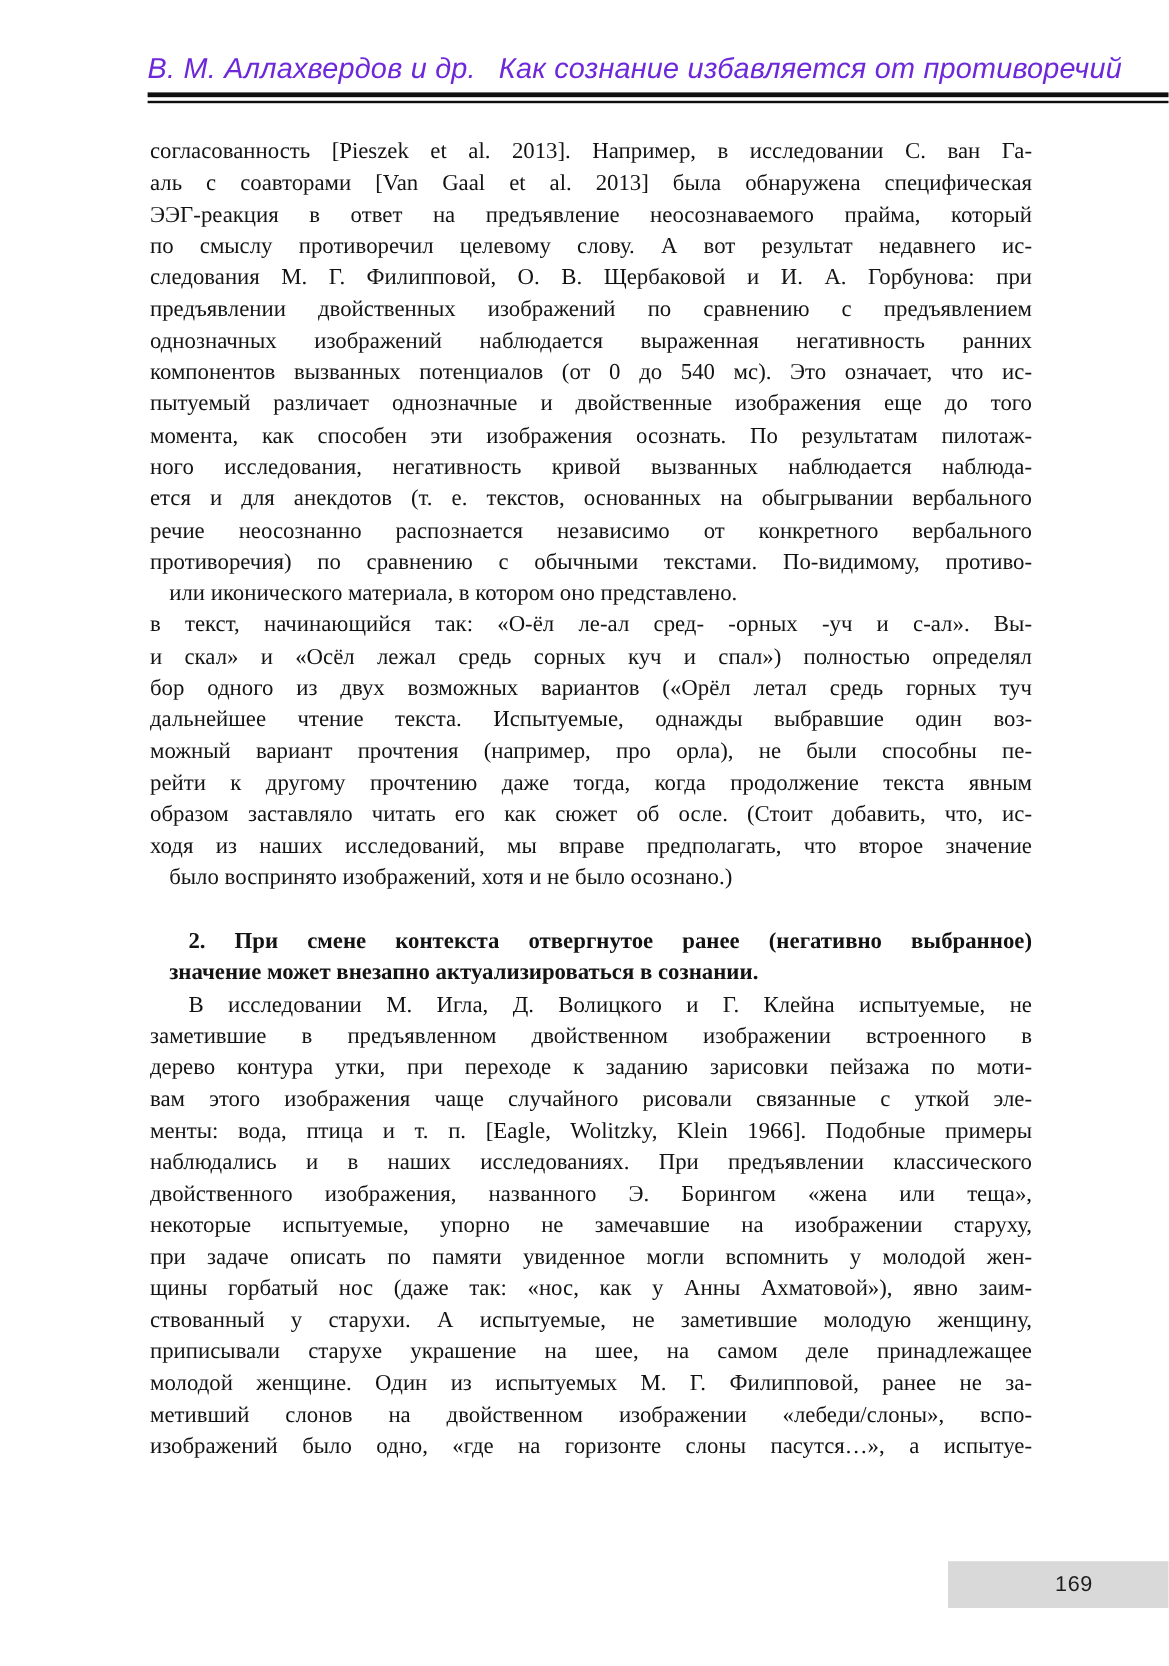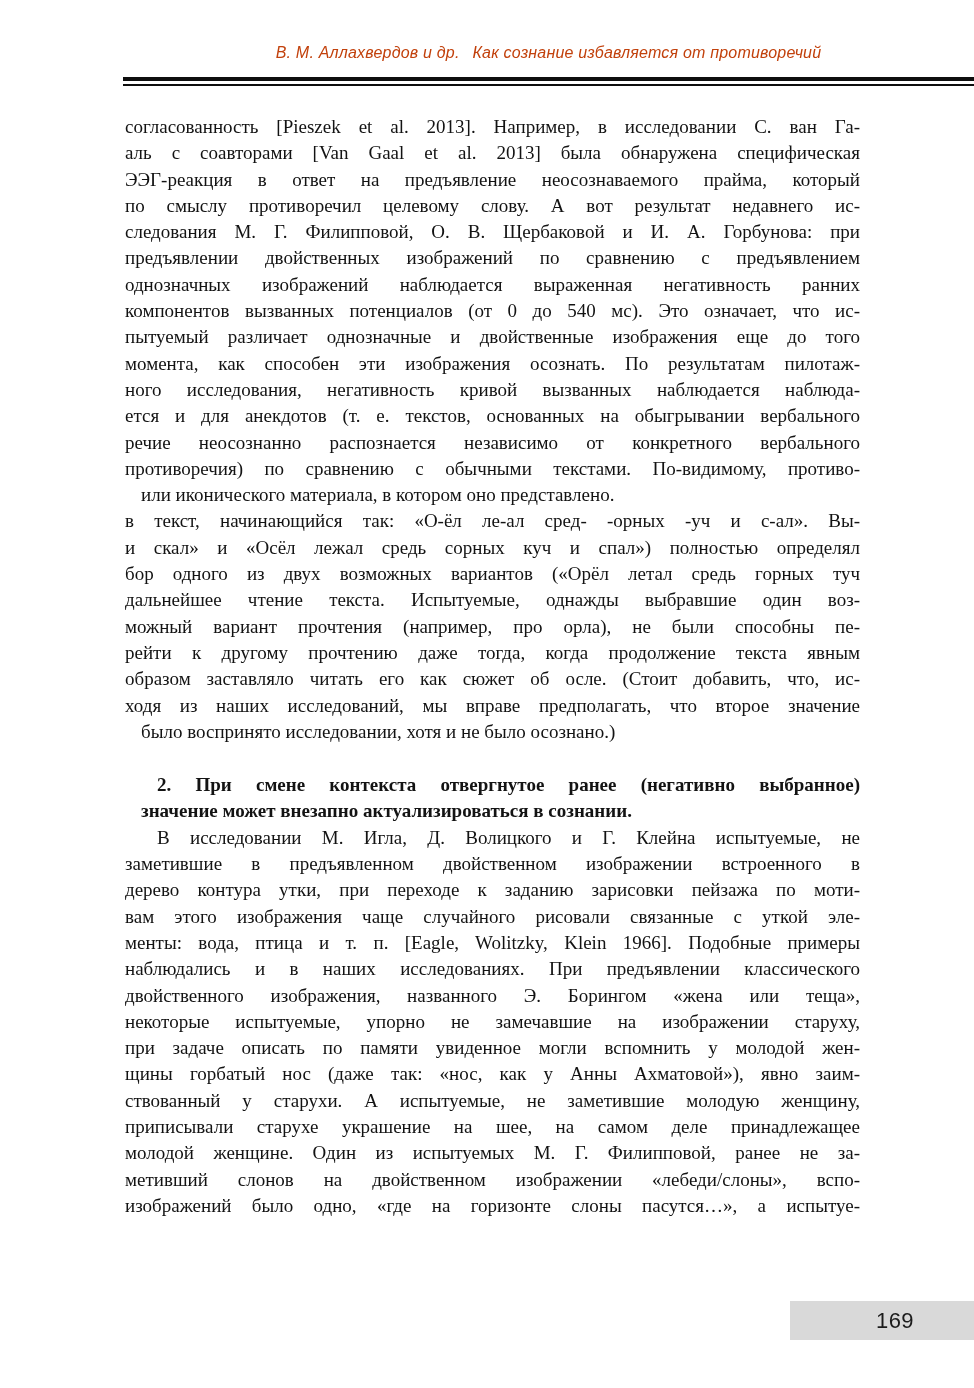--- a/index.html
+++ b/index.html
@@ -14,26 +14,26 @@
     background: #ffffff;
     overflow: hidden;
     font-family: "Liberation Serif", serif;
     color: #131313;
   }
   .running-head {
     position: absolute;
     top: 44px;
     left: 123px;
     right: 0;
-    text-align: center;
+    text-align: left;
     font-family: "Liberation Sans", sans-serif;
     font-style: italic;
-    font-size: 16px;
+    font-size: 24px;
     letter-spacing: 0.2px;
-    color: #c2410c;
+    color: #6d28d9;
     white-space: pre;
   }
   .rule {
     position: absolute;
     top: 77px;
     left: 123px;
     right: 0;
     height: 3px;
     border-top: 4px solid #0e0e0e;
     border-bottom: 2px solid #0e0e0e;
@@ -70,21 +70,21 @@
     height: 39px;
     background: #d9d9d9;
     display: flex;
     align-items: center;
     justify-content: center;
     padding-left: 26px;
     box-sizing: border-box;
   }
   .pagenum-bar span {
     font-family: "Liberation Sans", sans-serif;
-    font-size: 22px;
+    font-size: 18px;
     color: #1c1c1c;
     letter-spacing: 0.5px;
     text-align: center;
   }
 </style>
 </head>
 <body>
 
 <div class="page">
   <div class="running-head">В. М. Аллахвердов и др.  Как сознание избавляется от противоречий</div>
@@ -109,21 +109,21 @@
       </div>
       <div class="block paragraph">
         <div class="line">в текст, начинающийся так: «О-ёл ле-ал сред- -орных -уч и с-ал». Вы-</div>
         <div class="line">и скал» и «Осёл лежал средь сорных куч и спал») полностью определял</div>
         <div class="line">бор одного из двух возможных вариантов («Орёл летал средь горных туч</div>
         <div class="line">дальнейшее чтение текста. Испытуемые, однажды выбравшие один воз-</div>
         <div class="line">можный вариант прочтения (например, про орла), не были способны пе-</div>
         <div class="line">рейти к другому прочтению даже тогда, когда продолжение текста явным</div>
         <div class="line">образом заставляло читать его как сюжет об осле. (Стоит добавить, что, ис-</div>
         <div class="line">ходя из наших исследований, мы вправе предполагать, что второе значение</div>
-        <div class="line lastline">было воспринято исследовании, хотя и не было осознано.)</div>
+        <div class="line lastline">было воспринято изображений, хотя и не было осознано.)</div>
       </div>
       <div class="block heading">
         <div class="line indent">2. При смене контекста отвергнутое ранее (негативно выбранное)</div>
         <div class="line lastline">значение может внезапно актуализироваться в сознании.</div>
       </div>
       <div class="block paragraph">
         <div class="line indent">В исследовании М. Игла, Д. Волицкого и Г. Клейна испытуемые, не</div>
         <div class="line">заметившие в предъявленном двойственном изображении встроенного в</div>
         <div class="line">дерево контура утки, при переходе к заданию зарисовки пейзажа по моти-</div>
         <div class="line">вам этого изображения чаще случайного рисовали связанные с уткой эле-</div>

